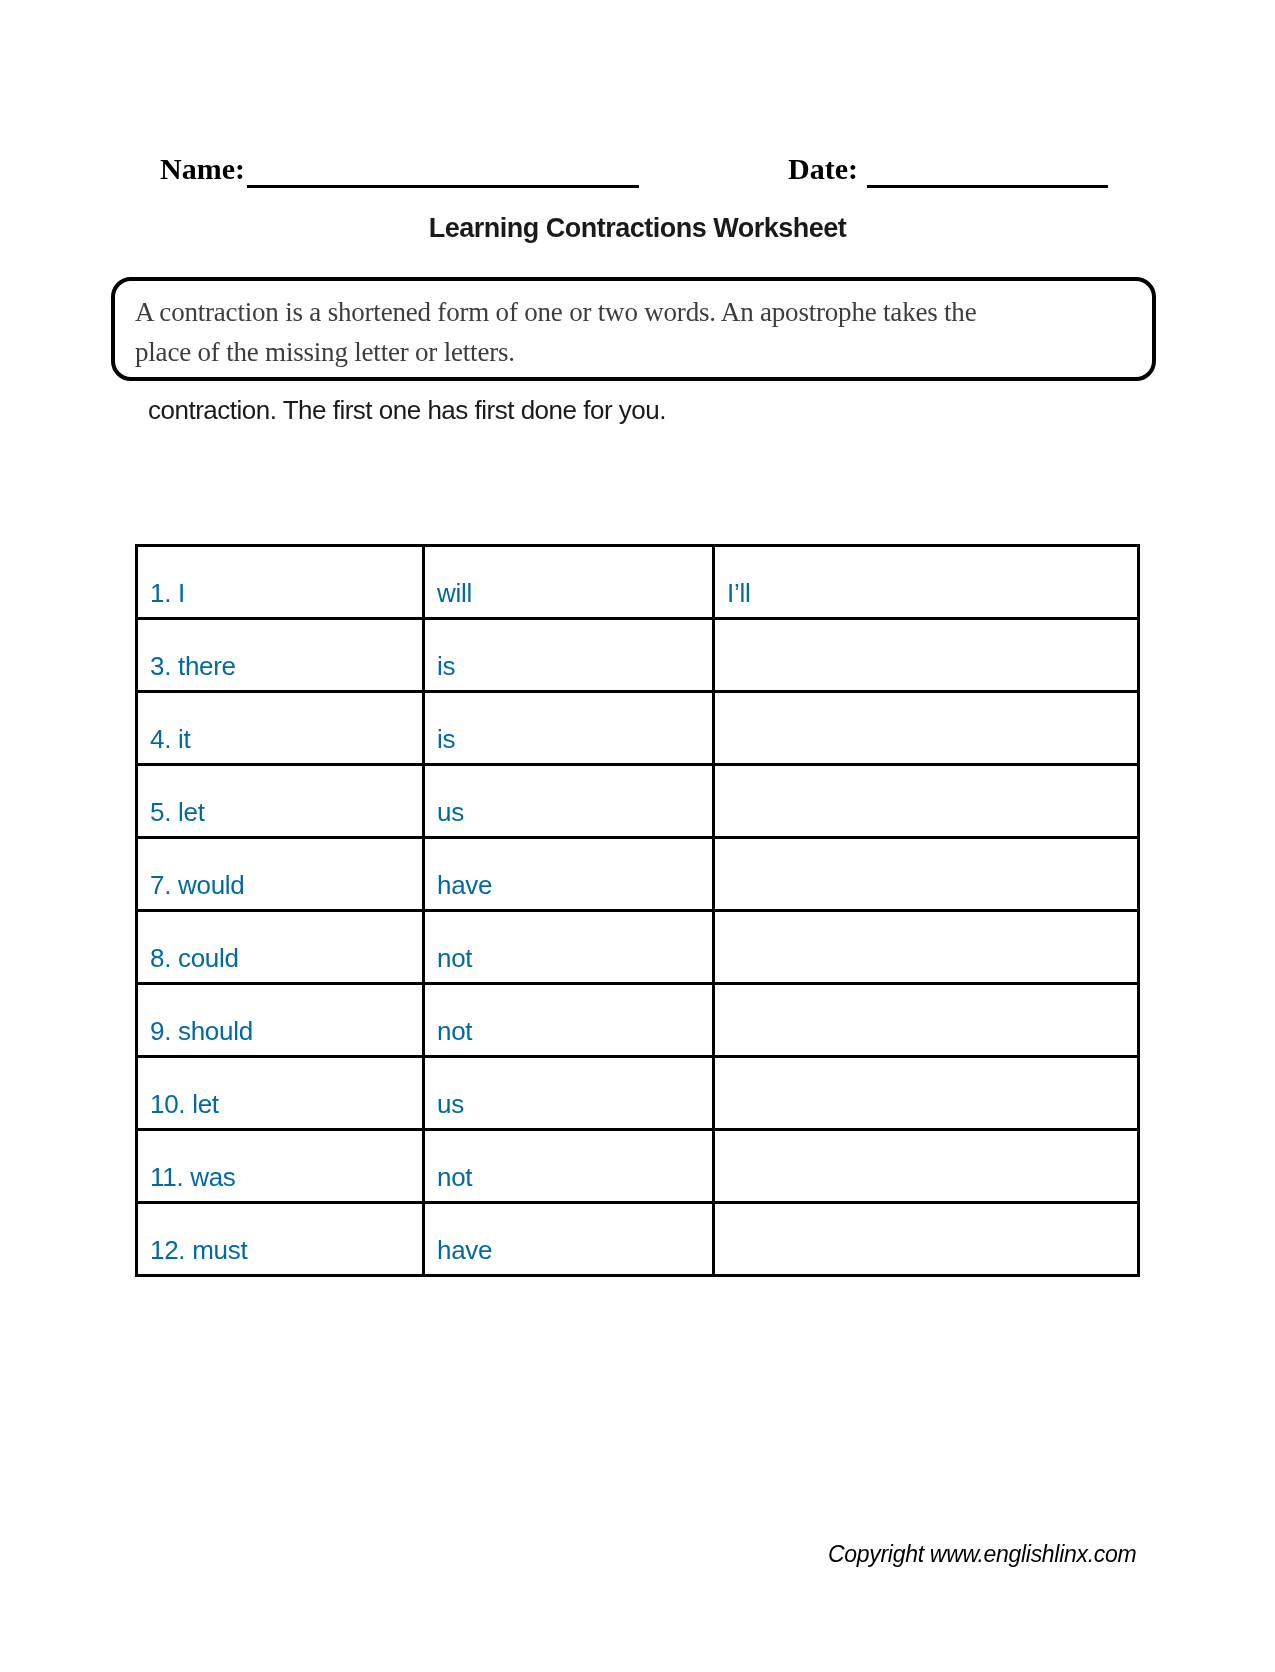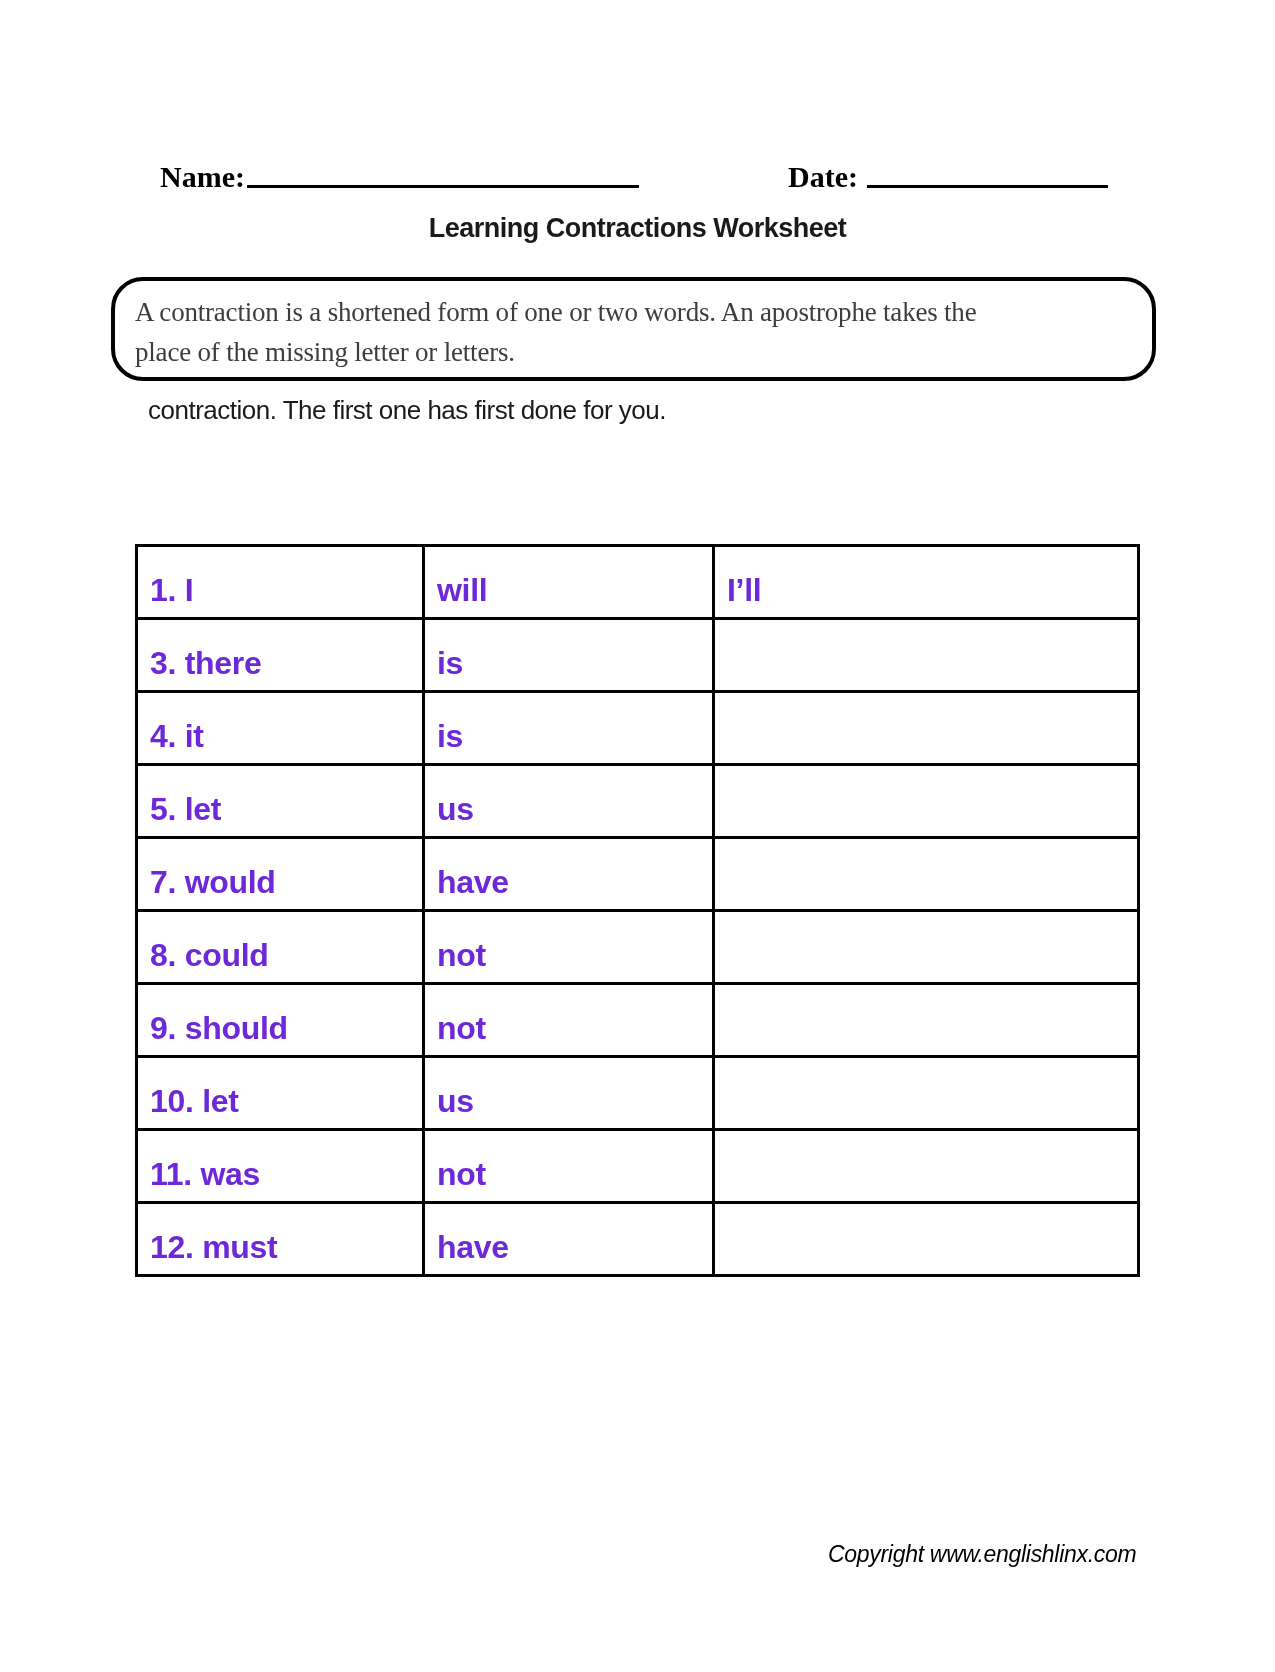--- a/index.html
+++ b/index.html
@@ -15,21 +15,20 @@
 
   
   .field-label {
     position: absolute;
     top: 152px;
     font-family: "Liberation Serif", serif;
     font-weight: bold;
     font-size: 30px;
     color: #000000;
     white-space: nowrap;
-    margin-top: 8px;
   }
   .name-label { left: 160px; }
   .date-label { left: 788px; }
   .blank-line {
     position: absolute;
     top: 185px;
     border-top: 3px solid #000000;
     height: 0;
   }
   .name-line { left: 247px; width: 392px; }
@@ -49,21 +48,21 @@
   }
 
   
   .definition-box {
     position: absolute;
     left: 111px;
     top: 277px;
     width: 1045px;
     height: 104px;
     border: 4px solid #000000;
-    border-radius: 32px;
+    border-radius: 20px;
     padding: 11px 0 0 20px;
     font-family: "Liberation Serif", serif;
     font-size: 27px;
     line-height: 40px;
     color: #3d3d3d;
     background: #ffffff;
   }
   .definition-box .line { display: block; white-space: nowrap; letter-spacing: -0.2px; }
 
   
@@ -87,27 +86,26 @@
   table.worksheet {
     border-collapse: collapse;
     table-layout: fixed;
     width: 1002px;
   }
   table.worksheet td {
     border: 3px solid #000000;
     height: 73px;
     vertical-align: bottom;
     padding: 0 0 8px 12px;
-    font-size: 32px;
+    font-size: 26px;
     letter-spacing: -0.3px;
-    color: #6d28d9;
+    color: #0369a1;
     white-space: nowrap;
     overflow: hidden;
     background: #ffffff;
-    font-weight: bold;
   }
   col.c1 { width: 287px; }
   col.c2 { width: 290px; }
   col.c3 { width: 425px; }
 
   
   .copyright {
     position: absolute;
     left: 828px;
     top: 1541px;

